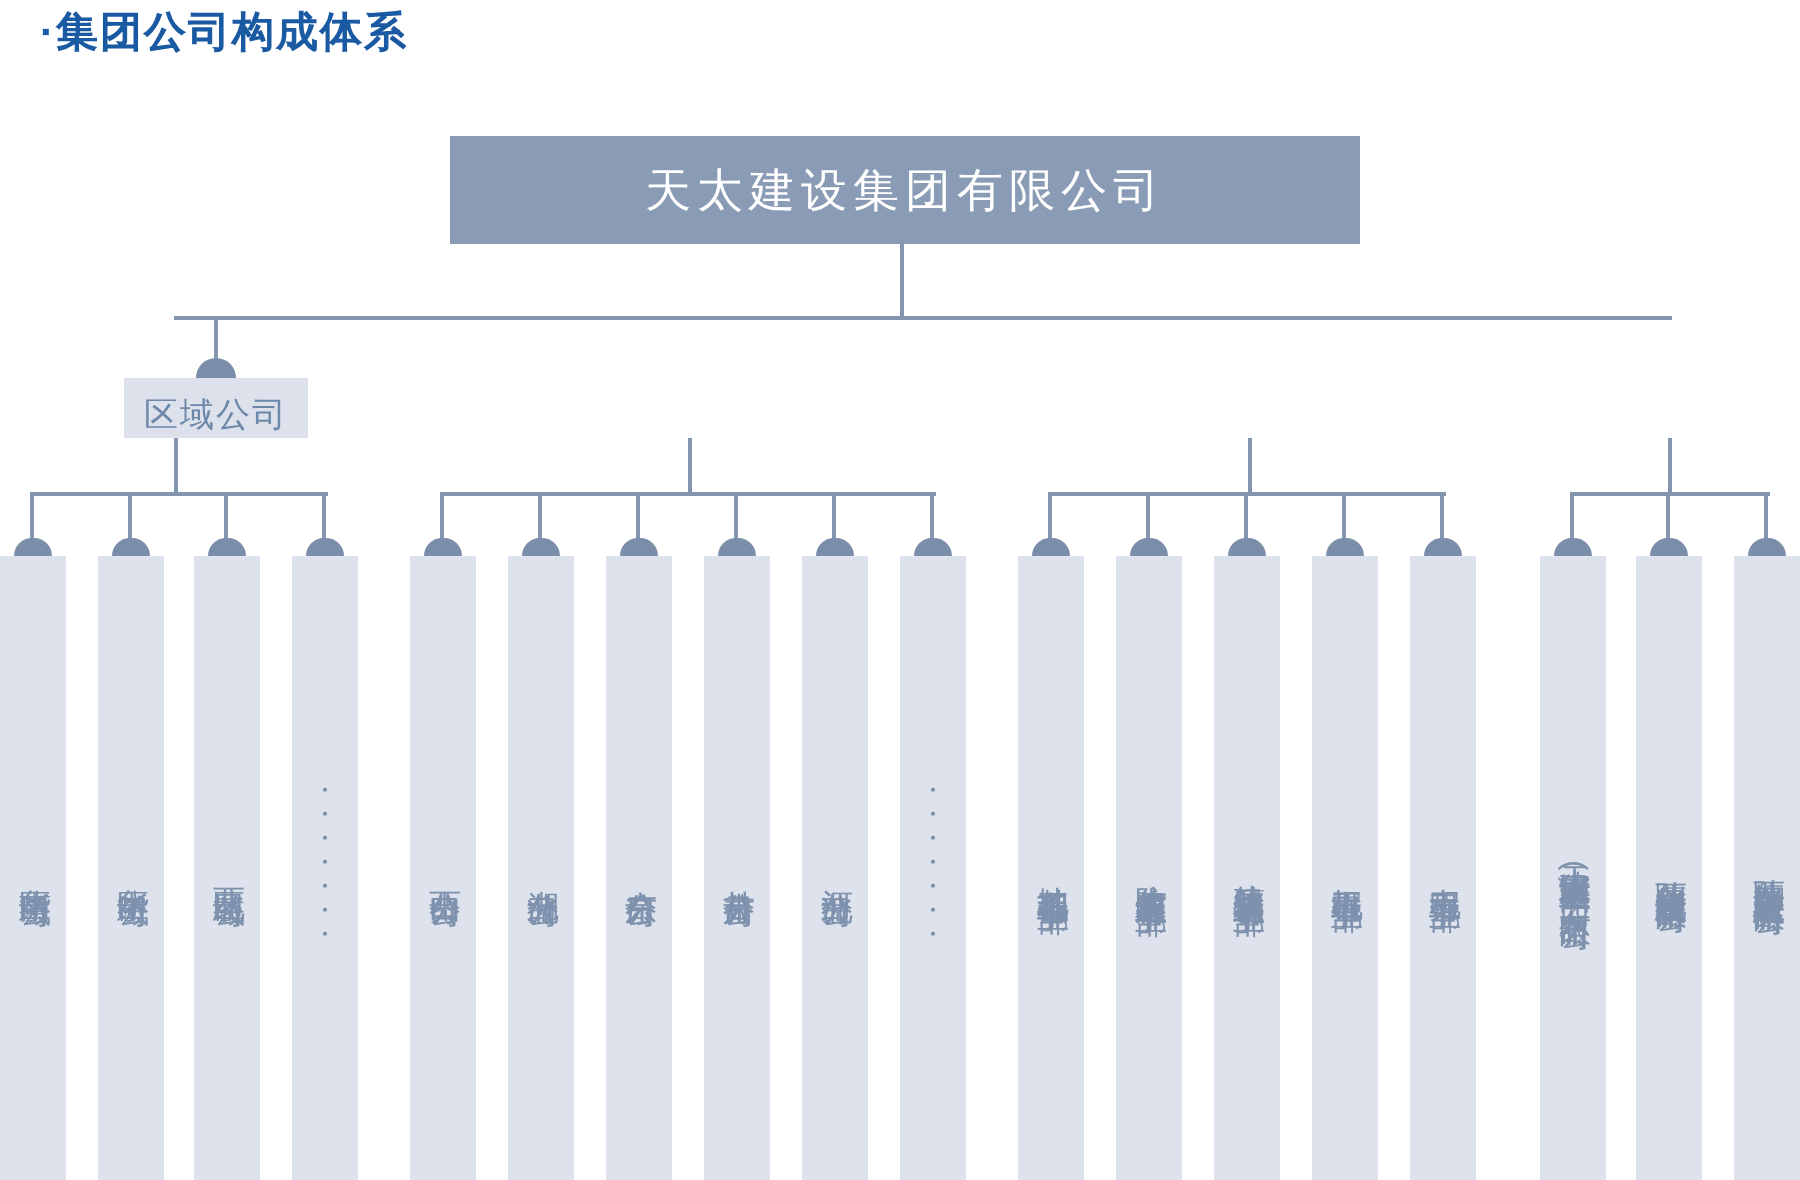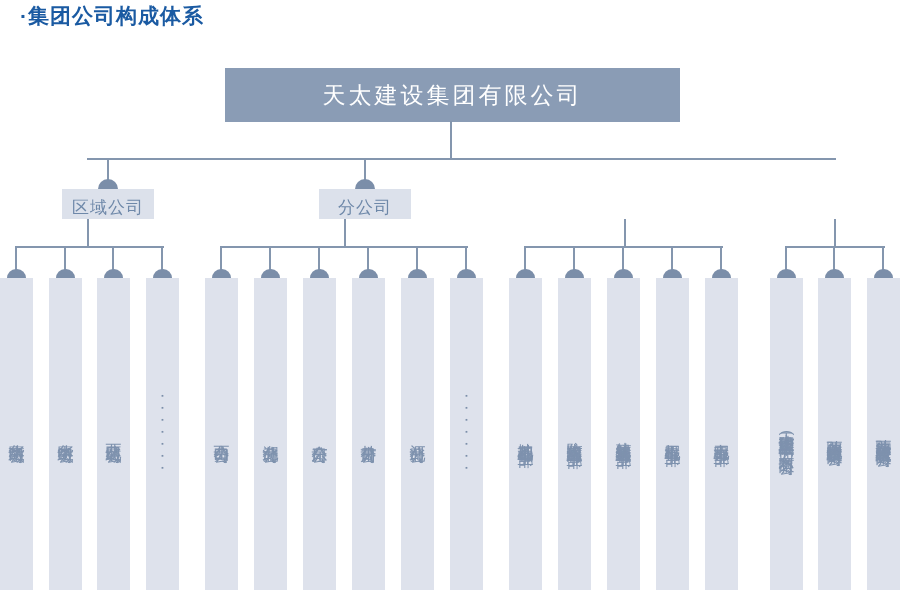--- a/index.html
+++ b/index.html
@@ -64,25 +64,20 @@
     <span>天太建设集团有限公司</span>
   </div>
 
   <i class="vline" style="left:450px;top:121px;height:39px"></i>
   <i class="hline" style="left:87px;top:158px;width:749px"></i>
 
   <div class="gbox" style="left:42px">
     <i class="stub"></i>
     <i class="dome"></i>
     <span>区域公司</span>
-  </div>
-  <div class="gbox" style="left:299px">
-    <i class="stub"></i>
-    <i class="dome"></i>
-    <span>分公司</span>
   </div>
 
   <i class="vline" style="left:87px;top:219px;height:29px"></i>
   <i class="vline" style="left:344px;top:219px;height:29px"></i>
   <i class="vline" style="left:624px;top:219px;height:29px"></i>
   <i class="vline" style="left:834px;top:219px;height:29px"></i>
 
   <i class="hline" style="left:16px;top:246px;width:148px"></i>
   <i class="hline" style="left:221px;top:246px;width:247px"></i>
   <i class="hline" style="left:525px;top:246px;width:198px"></i>

